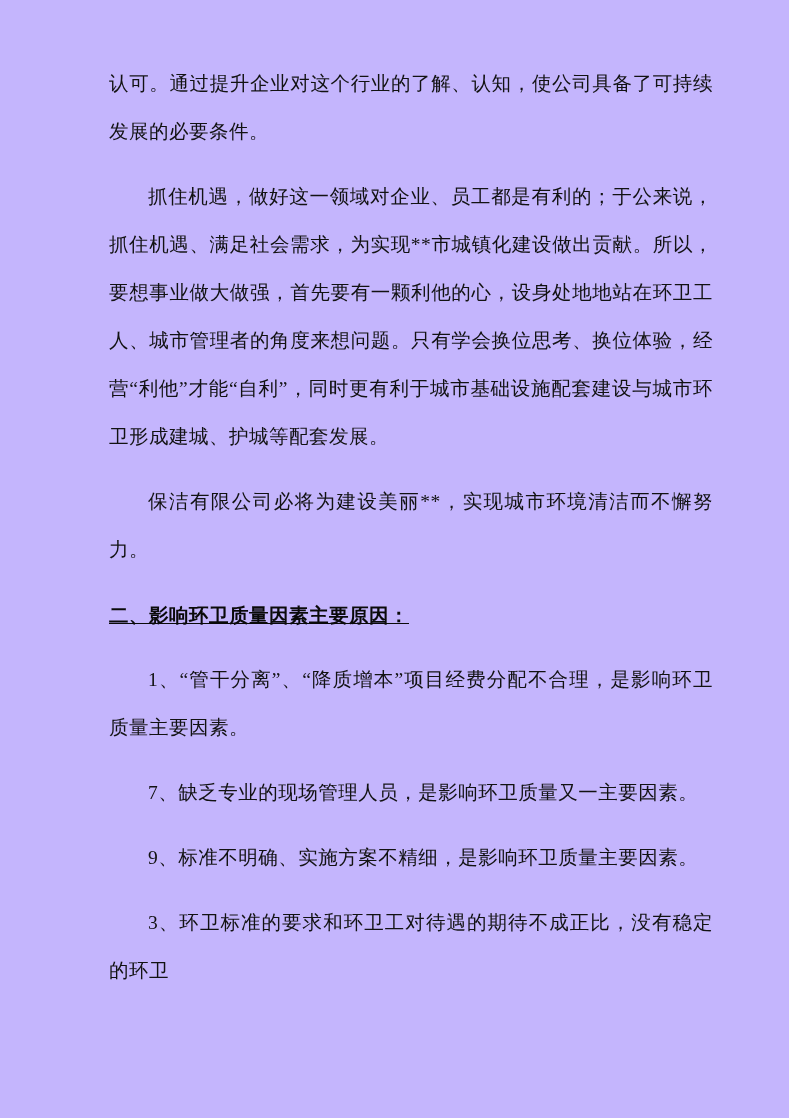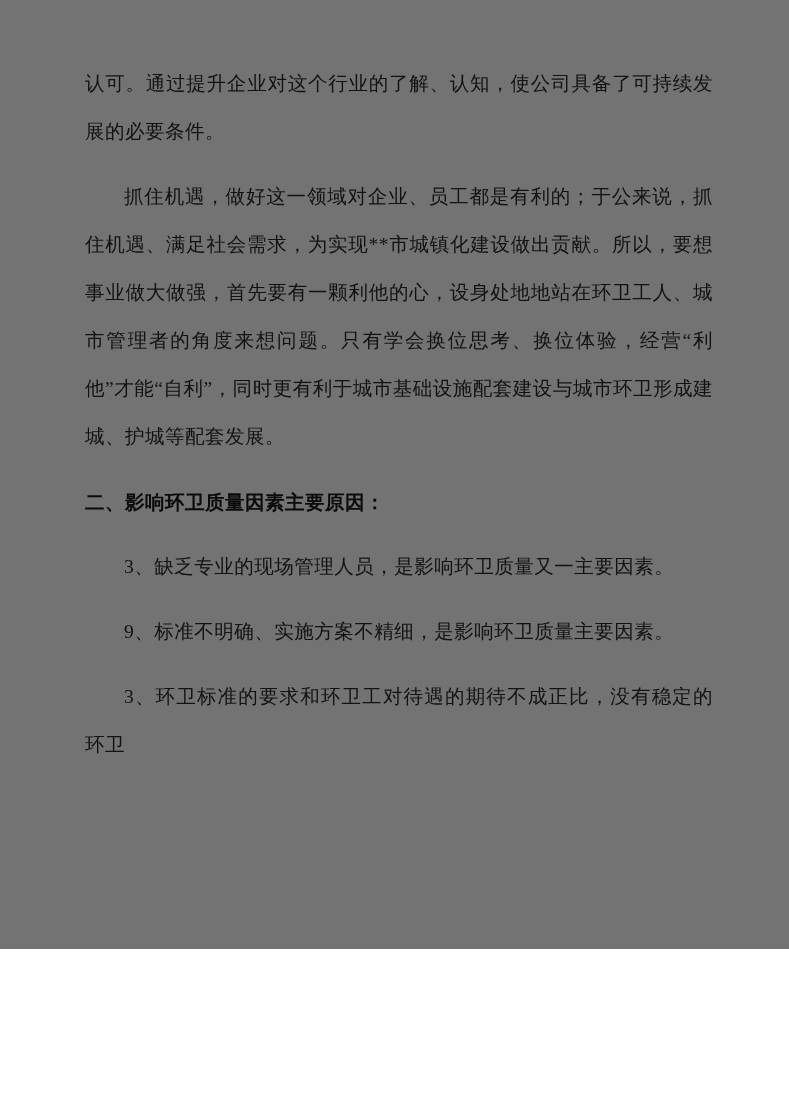--- a/index.html
+++ b/index.html
@@ -8,23 +8,23 @@
     background: #ffffff;
   }
   body {
     width: 789px;
     height: 1118px;
     overflow: hidden;
   }
   .doc-page {
     box-sizing: border-box;
     width: 789px;
-    height: 949px;
-    padding: 60px 76px 0 85px;
-    background: #737373;
+    height: 1118px;
+    padding: 60px 76px 0 109px;
+    background: #c4b5fd;
     color: #121212;
     font-family: "Liberation Serif", "DejaVu Serif", serif;
     font-size: 19.5px;
     text-align: justify;
     text-justify: inter-ideograph;
   }
   .para {
     margin: 0 0 17px 0;
     line-height: 48px;
     text-indent: 2em;
@@ -35,33 +35,36 @@
   }
   .section-heading {
     margin: 0 0 17px 0;
     line-height: 48px;
     font-size: 19.5px;
     font-weight: bold;
     font-family: "Liberation Sans", "DejaVu Sans", sans-serif;
     text-indent: 0;
     letter-spacing: 0.5px;
     color: #0a0a0a;
+    text-decoration: underline;
   }
 </style>
 </head>
 <body>
 
 <div class="doc-page">
   <p class="para continuation">认可。通过提升企业对这个行业的了解、认知，使公司具备了可持续发展的必要条件。</p>
 
   <p class="para">抓住机遇，做好这一领域对企业、员工都是有利的；于公来说，抓住机遇、满足社会需求，为实现**市城镇化建设做出贡献。所以，要想事业做大做强，首先要有一颗利他的心，设身处地地站在环卫工人、城市管理者的角度来想问题。只有学会换位思考、换位体验，经营“利他”才能“自利”，同时更有利于城市基础设施配套建设与城市环卫形成建城、护城等配套发展。</p>
 
+  <p class="para">保洁有限公司必将为建设美丽**，实现城市环境清洁而不懈努力。</p>
 
   <h2 class="section-heading">二、影响环卫质量因素主要原因：</h2>
 
+  <p class="para">1、“管干分离”、“降质增本”项目经费分配不合理，是影响环卫质量主要因素。</p>
 
 
-  <p class="para">3、缺乏专业的现场管理人员，是影响环卫质量又一主要因素。</p>
+  <p class="para">7、缺乏专业的现场管理人员，是影响环卫质量又一主要因素。</p>
 
   <p class="para">9、标准不明确、实施方案不精细，是影响环卫质量主要因素。</p>
 
   <p class="para">3、环卫标准的要求和环卫工对待遇的期待不成正比，没有稳定的环卫</p>
 </div>
 
 </body></html>

